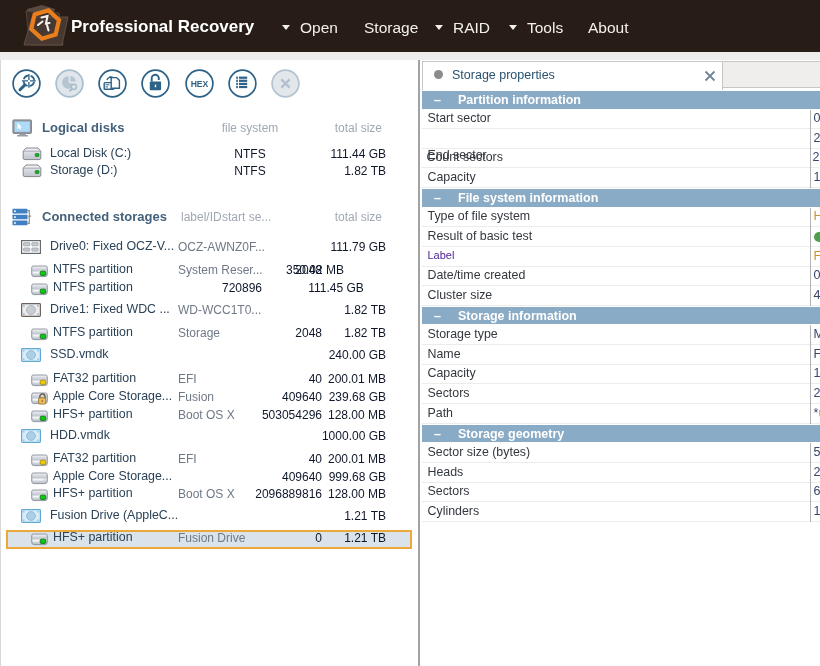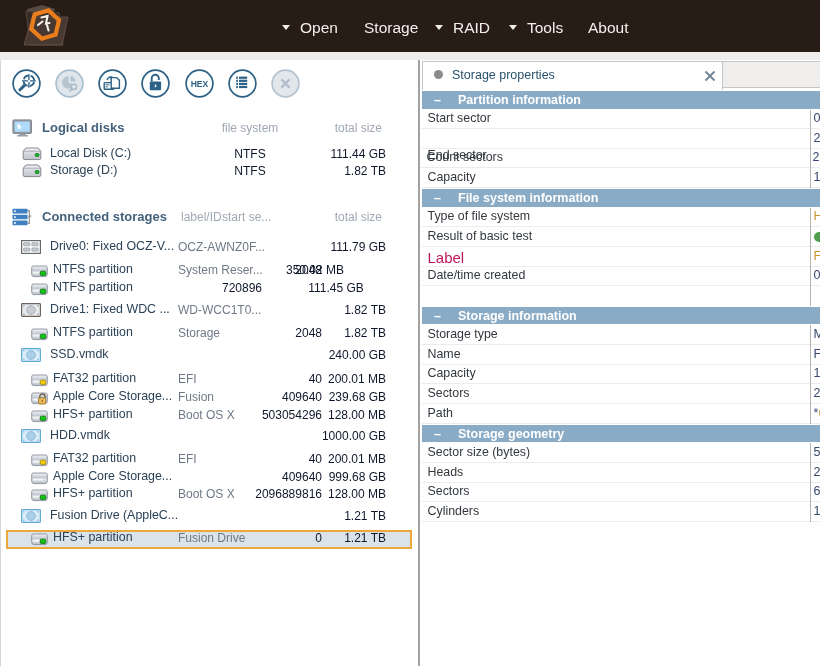--- a/index.html
+++ b/index.html
@@ -17,20 +17,21 @@
 <div style="position:absolute;left:0;top:0;width:820px;height:52px;background:#281c17"></div>
 <svg style="position:absolute;left:23px;top:4px" width="47" height="44" viewBox="0 0 47 44">
 <path d="M4,5 L19,1 L32,5 L29,15 L6,13 Z" fill="#594a41"></path>
 <path d="M3,7 L7,41 L40,41 L36,9 Z" fill="#382d26" stroke="#5d4c41" stroke-width="0.8"></path>
 <path d="M1,41 L9,13 L45,13 L39,41 Z" fill="#473931" stroke="#6a564a" stroke-width="0.8"></path>
 <g transform="rotate(13 22 21)">
         <path d="M22,6 L34.5,13 L34.5,28 L22,35 L9.5,28 L9.5,13 Z" fill="none" stroke="#ea7d1c" stroke-width="4.2"></path>
       </g>
 <path d="M18.5,13.5 L24.5,12 L23,19.5 L26.5,19 M19.5,17.5 L15,21 M24,21 L25.5,26.5" stroke="#f5f2ee" stroke-width="2.1" fill="none" stroke-linecap="round"></path>
 </svg>
+<div style="position:absolute;left:71px;top:17px;color:#fff;font-weight:bold;font-size:17px">Professional Recovery</div>
 <div class="tri" style="left:282px"></div>
     <div class="mi" style="left:300px">Open</div>
 <div class="mi" style="left:364px">Storage</div>
 <div class="tri" style="left:435px"></div>
     <div class="mi" style="left:453px">RAID</div>
 <div class="tri" style="left:509px"></div>
     <div class="mi" style="left:527px">Tools</div>
 <div class="mi" style="left:588px">About</div>
 
 <div style="position:absolute;left:0;top:52px;width:820px;height:8px;background:#eeedec"></div>
@@ -418,27 +419,31 @@
     </div>
 <div style="position:absolute;left:422px;top:207.8px;width:398px;height:19.6px;border-bottom:1px solid #ececec;box-sizing:border-box">
 <span style="position:absolute;left:5.5px;top:1.5px;font-size:12.4px;color:#33383e">Type of file system</span>
       <span style="position:absolute;left:391.5px;top:1.5px;font-size:12.5px;color:#c8922f">H</span>
     </div>
 <div style="position:absolute;left:422px;top:227.4px;width:398px;height:19.6px;border-bottom:1px solid #ececec;box-sizing:border-box">
 <span style="position:absolute;left:5.5px;top:1.5px;font-size:12.4px;color:#33383e">Result of basic test</span>
       <span style="position:absolute;left:392px;top:5px;width:10px;height:10px;border-radius:50%;background:#4f9f4f"></span>
     </div>
 <div style="position:absolute;left:422px;top:247.0px;width:398px;height:19.6px;border-bottom:1px solid #ececec;box-sizing:border-box">
-<span style="position:absolute;left:5.5px;top:1.5px;font-size:15px;color:#be185d">Label</span>
+<span style="position:absolute;left:5.5px;top:1.5px;font-size:11px;color:#4c1d95">Label</span>
       <span style="position:absolute;left:391.5px;top:1.5px;font-size:12.5px;color:#c8922f">F</span>
     </div>
 <div style="position:absolute;left:422px;top:266.7px;width:398px;height:19.6px;border-bottom:1px solid #ececec;box-sizing:border-box">
 <span style="position:absolute;left:5.5px;top:1.5px;font-size:12.4px;color:#33383e">Date/time created</span>
       <span style="position:absolute;left:391.5px;top:1.5px;font-size:12.5px;color:#35466b">0</span>
     </div>
+<div style="position:absolute;left:422px;top:286.3px;width:398px;height:19.6px;border-bottom:1px solid #ececec;box-sizing:border-box">
+<span style="position:absolute;left:5.5px;top:1.5px;font-size:12.4px;color:#33383e">Cluster size</span>
+      <span style="position:absolute;left:391.5px;top:1.5px;font-size:12.5px;color:#35466b">4</span>
+    </div>
 <div style="position:absolute;left:422px;top:305.9px;width:398px;height:19.6px;background:#8aabc5;border-top:1px solid #fff;border-bottom:1px solid #fdfdfd;box-sizing:border-box;z-index:3">
 <span style="position:absolute;left:12px;top:1px;color:#fff;font-weight:bold;font-size:12.5px;line-height:17px">–</span>
 <span style="position:absolute;left:36px;top:1px;color:#fff;font-weight:bold;font-size:12.5px;line-height:17px">Storage information</span>
     </div>
 <div style="position:absolute;left:422px;top:325.6px;width:398px;height:19.6px;border-bottom:1px solid #ececec;box-sizing:border-box">
 <span style="position:absolute;left:5.5px;top:1.5px;font-size:12.4px;color:#33383e">Storage type</span>
       <span style="position:absolute;left:391.5px;top:1.5px;font-size:12.5px;color:#35466b">M</span>
     </div>
 <div style="position:absolute;left:422px;top:345.2px;width:398px;height:19.6px;border-bottom:1px solid #ececec;box-sizing:border-box">
 <span style="position:absolute;left:5.5px;top:1.5px;font-size:12.4px;color:#33383e">Name</span>

